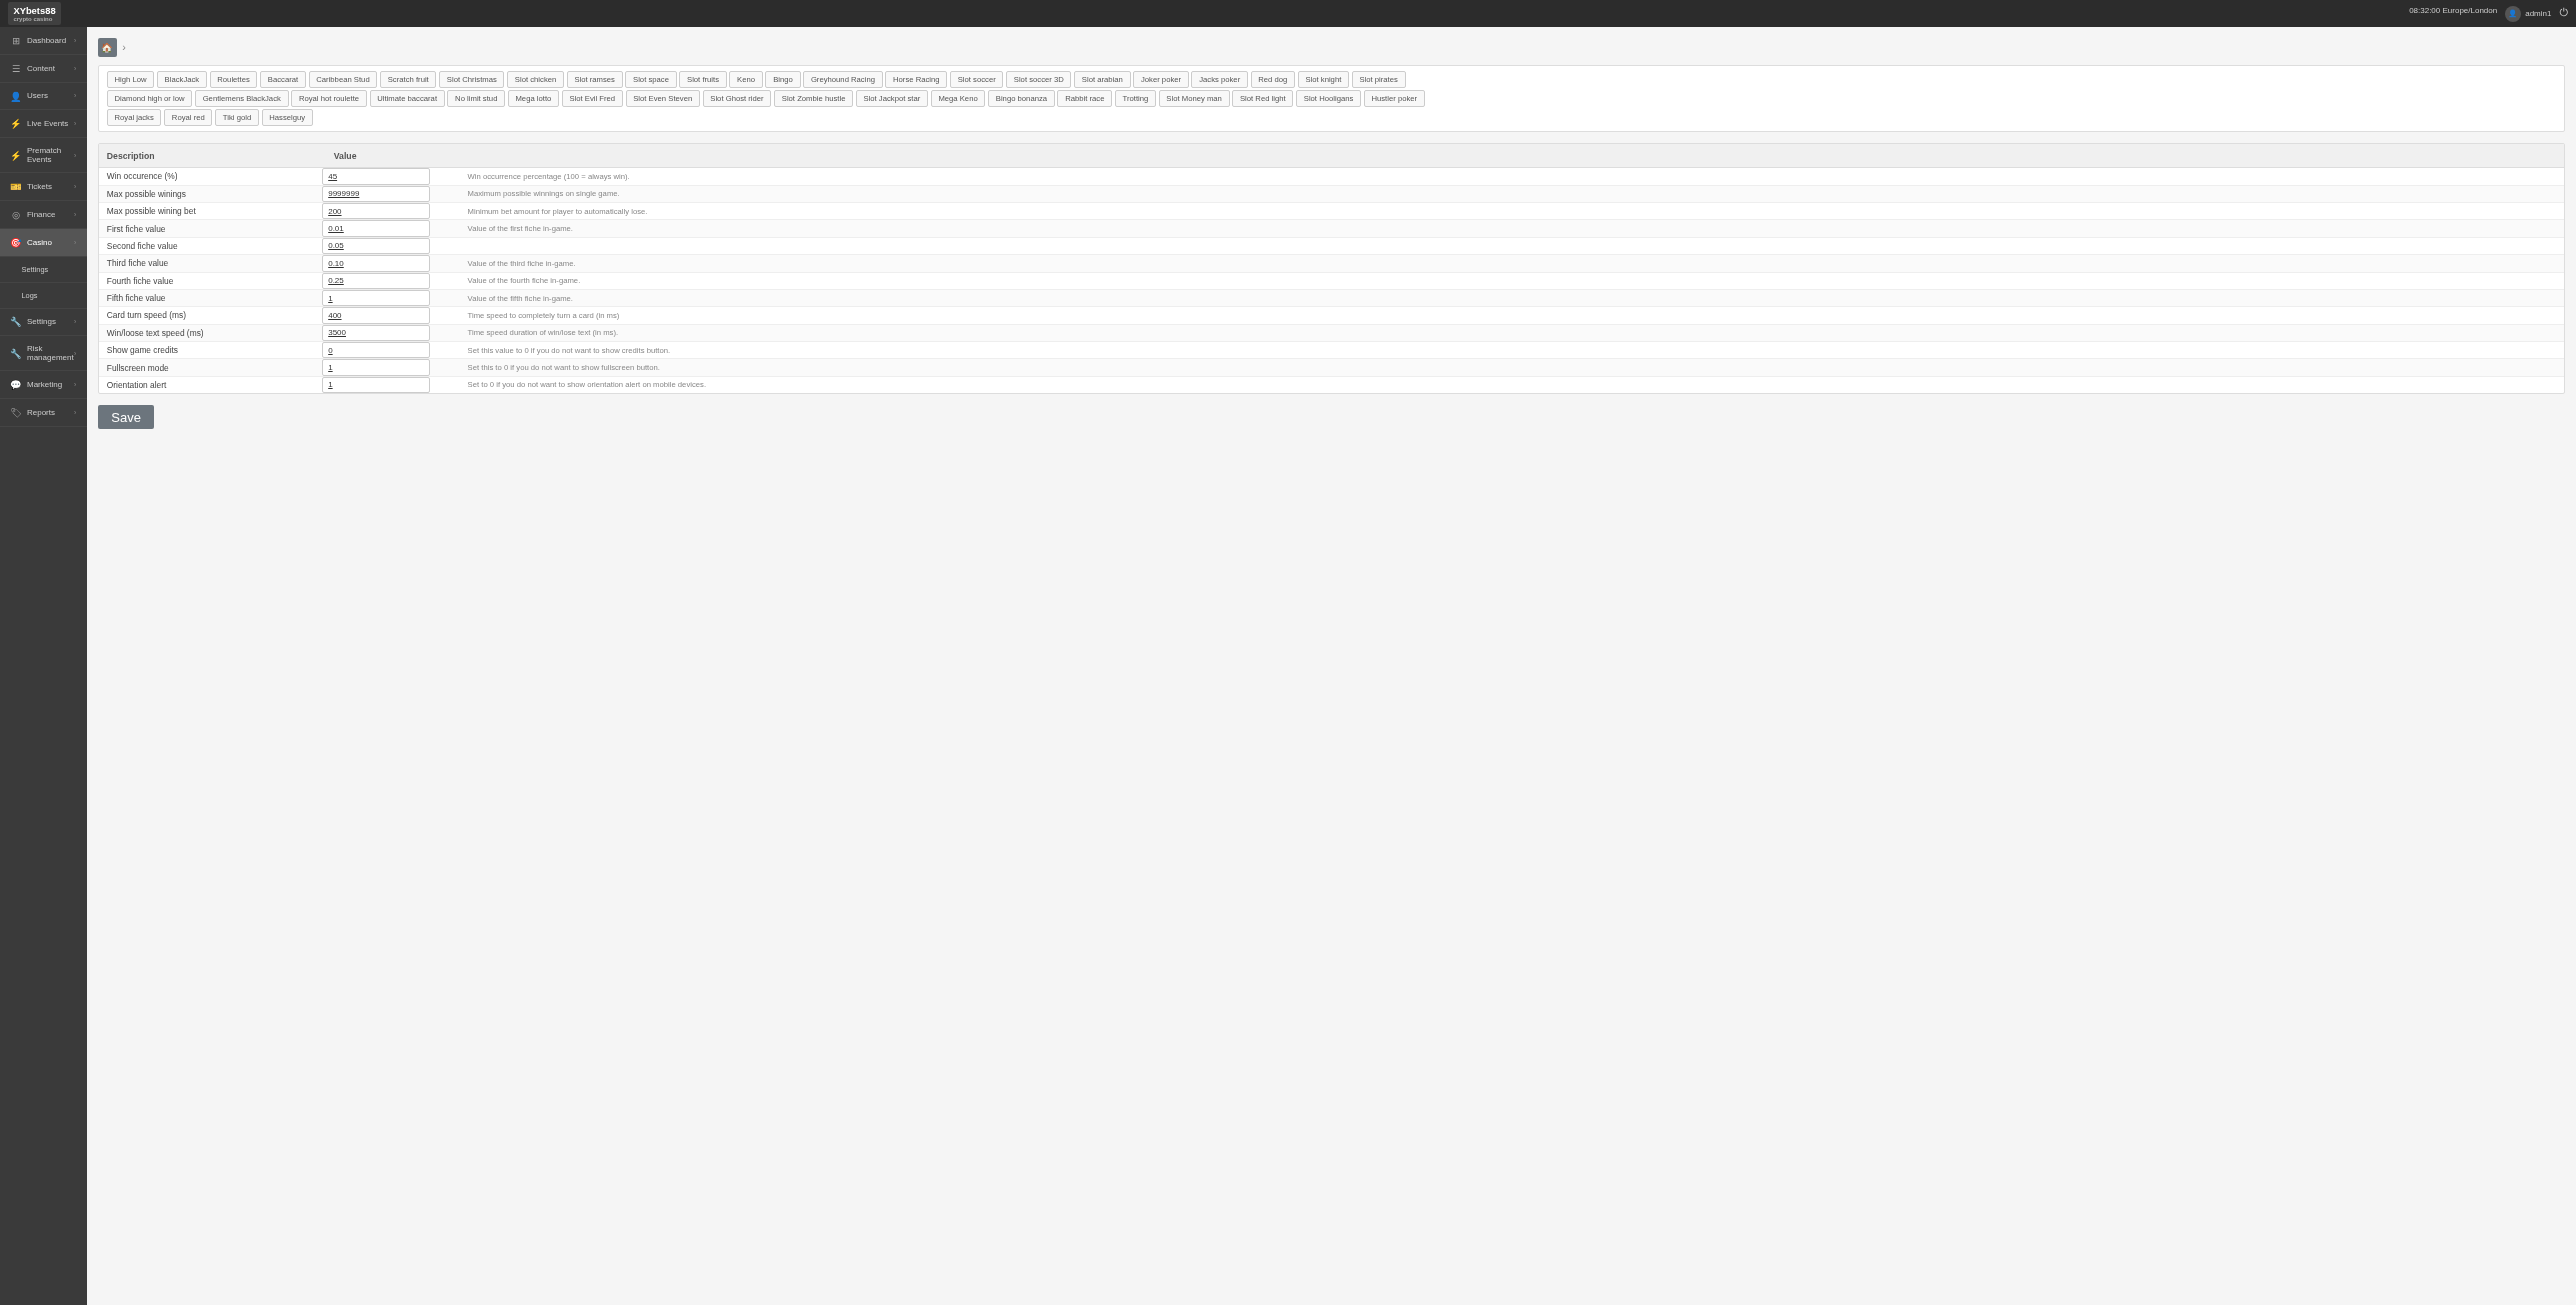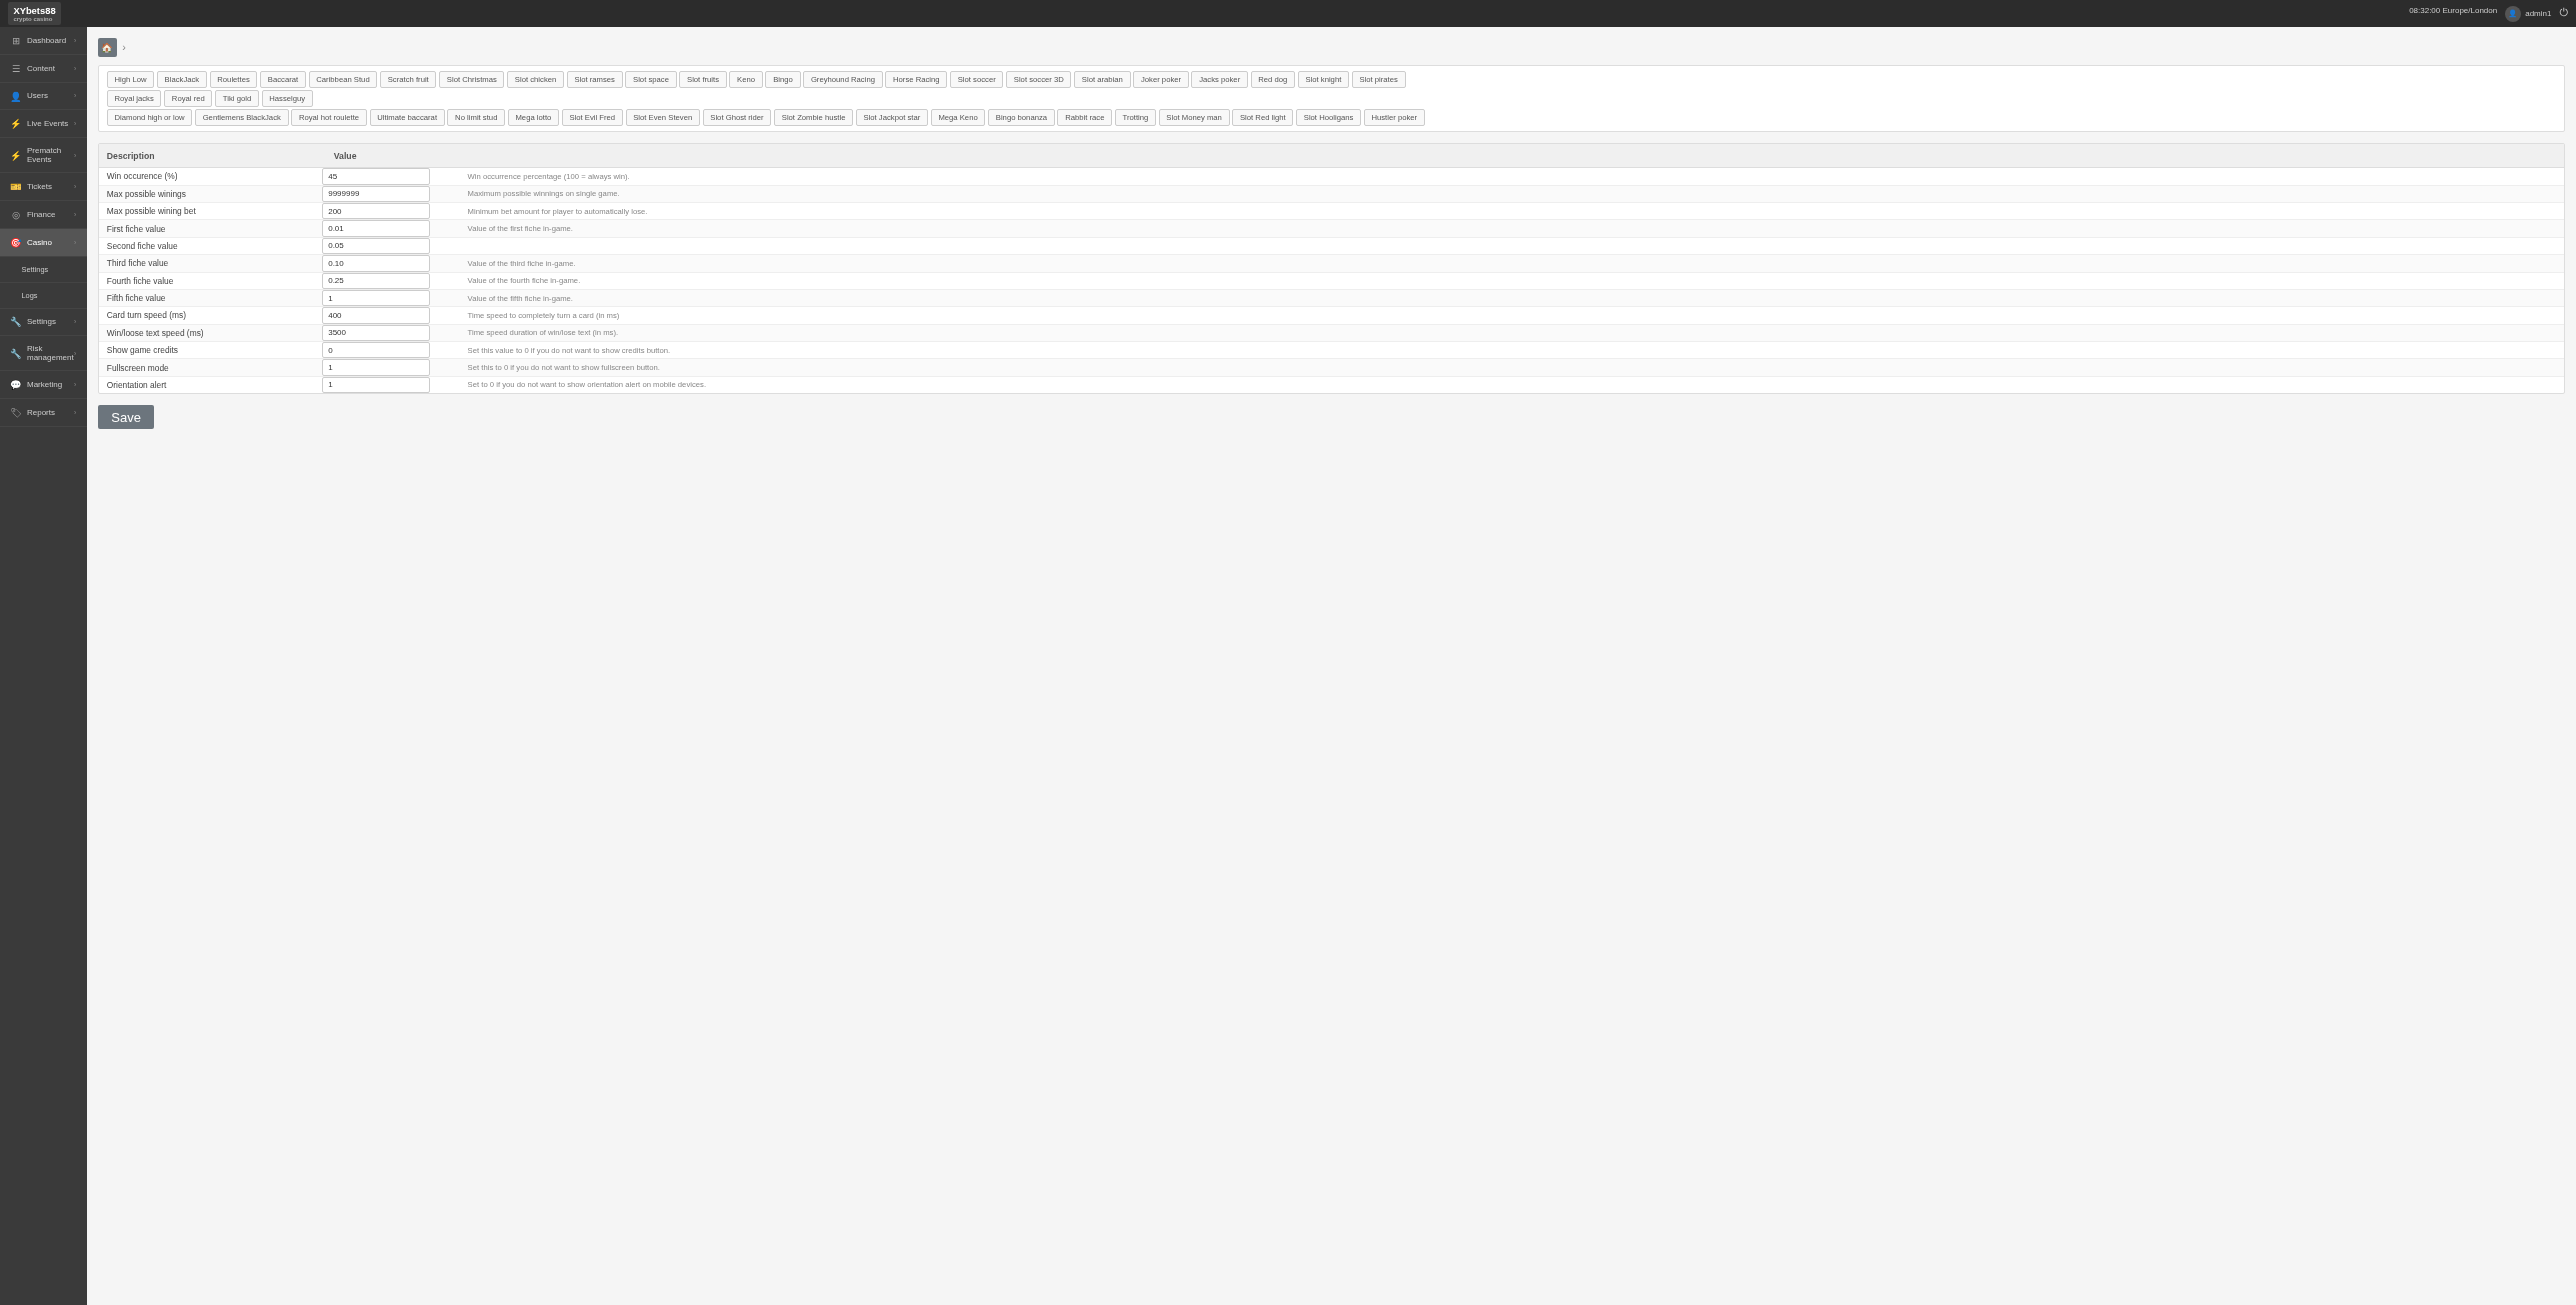--- a/index.html
+++ b/index.html
@@ -170,20 +170,21 @@
       font-size: 8.4px;
       color: #444;
     }
     .settings-input {
       border: 0.7px solid #ccc;
       border-radius: 2px;
       padding: 2.7px 5.4px;
       font-size: 8px;
       width: 108px;
       color: #333;
+      text-decoration: underline;
     }
     .settings-hint {
       font-size: 7.7px;
       color: #888;
       padding-left: 10.8px;
     }
 
     
     .save-btn-container {
       padding: 10.8px 0;
@@ -339,26 +340,20 @@
           <div class="game-tab">Horse Racing</div>
           <div class="game-tab">Slot soccer</div>
           <div class="game-tab">Slot soccer 3D</div>
           <div class="game-tab">Slot arabian</div>
           <div class="game-tab">Joker poker</div>
           <div class="game-tab">Jacks poker</div>
           <div class="game-tab">Red dog</div>
           <div class="game-tab">Slot knight</div>
           <div class="game-tab">Slot pirates</div>
         </div>
-      <div class="game-tabs-row" id="tabs-row3">
-          <div class="game-tab">Royal jacks</div>
-          <div class="game-tab">Royal red</div>
-          <div class="game-tab">Tiki gold</div>
-          <div class="game-tab">Hasselguy</div>
-        </div>
       <div class="game-tabs-row" id="tabs-row2">
           <div class="game-tab">Diamond high or low</div>
           <div class="game-tab">Gentlemens BlackJack</div>
           <div class="game-tab">Royal hot roulette</div>
           <div class="game-tab">Ultimate baccarat</div>
           <div class="game-tab">No limit stud</div>
           <div class="game-tab">Mega lotto</div>
           <div class="game-tab">Slot Evil Fred</div>
           <div class="game-tab">Slot Even Steven</div>
           <div class="game-tab">Slot Ghost rider</div>
@@ -366,20 +361,26 @@
           <div class="game-tab">Slot Jackpot star</div>
           <div class="game-tab">Mega Keno</div>
           <div class="game-tab">Bingo bonanza</div>
           <div class="game-tab">Rabbit race</div>
           <div class="game-tab">Trotting</div>
           <div class="game-tab">Slot Money man</div>
           <div class="game-tab">Slot Red light</div>
           <div class="game-tab">Slot Hooligans</div>
           <div class="game-tab">Hustler poker</div>
         </div>
+      <div class="game-tabs-row" id="tabs-row3">
+          <div class="game-tab">Royal jacks</div>
+          <div class="game-tab">Royal red</div>
+          <div class="game-tab">Tiki gold</div>
+          <div class="game-tab">Hasselguy</div>
+        </div>
     </div>
 
     <div class="settings-table">
       <div class="settings-table-header">
         <span>Description</span>
         <span>Value</span>
         <span></span>
       </div>
       <div id="settings-rows-container">
           <div class="settings-row">

